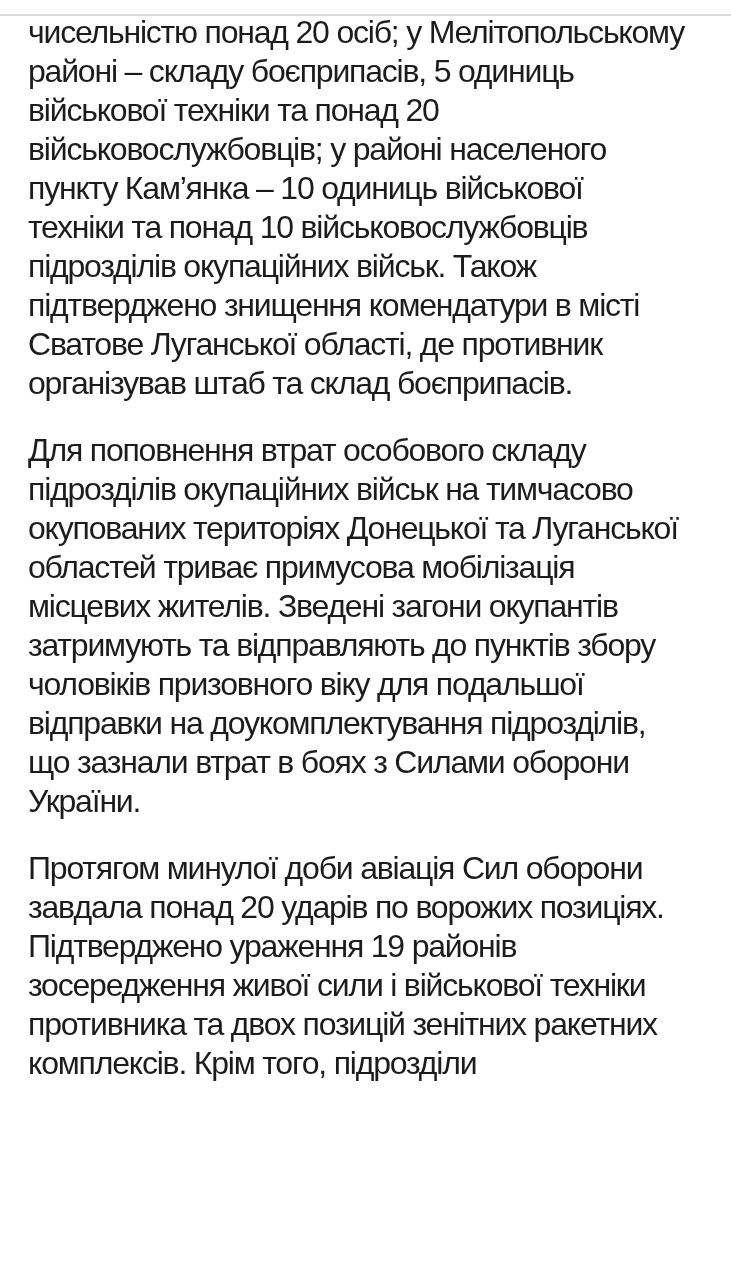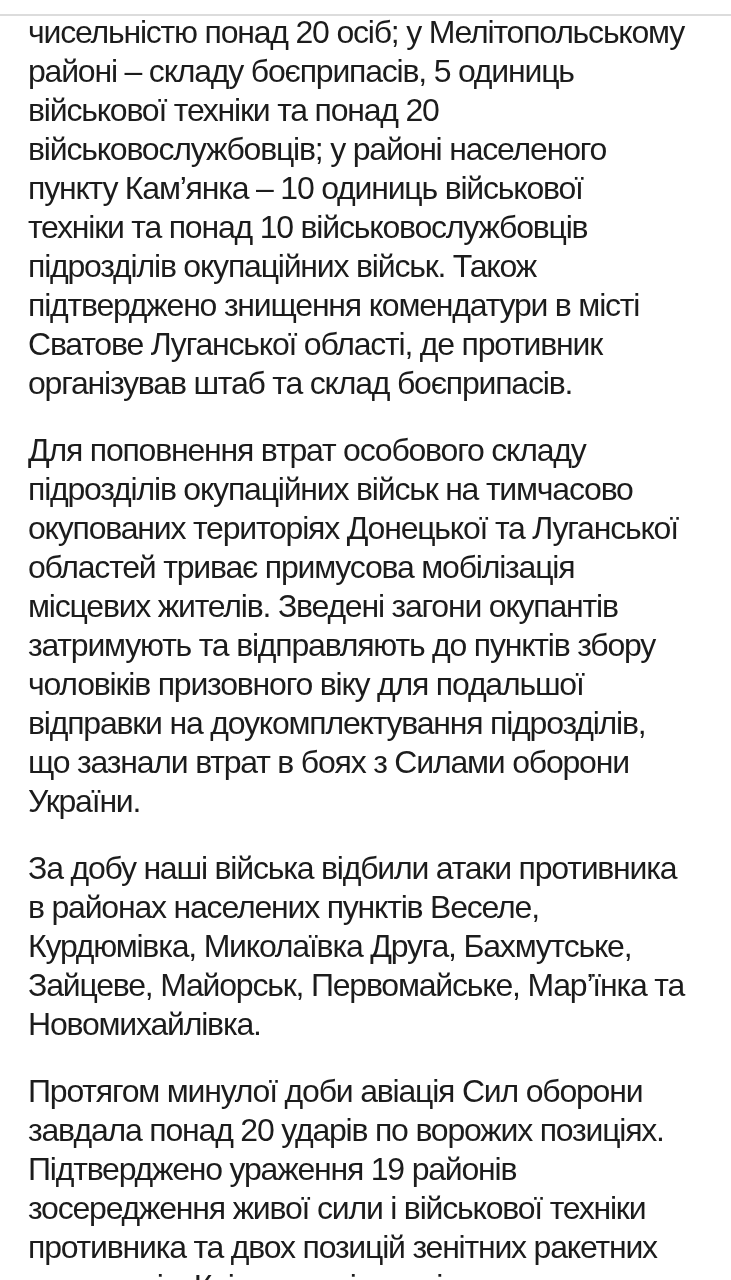--- a/index.html
+++ b/index.html
@@ -58,25 +58,20 @@
     <p class="para">Для поповнення втрат особового складу
 підрозділів окупаційних військ на тимчасово
 окупованих територіях Донецької та Луганської
 областей триває примусова мобілізація
 місцевих жителів. Зведені загони окупантів
 затримують та відправляють до пунктів збору
 чоловіків призовного віку для подальшої
 відправки на доукомплектування підрозділів,
 що зазнали втрат в боях з Силами оборони
 України.</p>
-    <p class="para">За добу наші війська відбили атаки противника
-в районах населених пунктів Веселе,
-Курдюмівка, Миколаївка Друга, Бахмутське,
-Зайцеве, Майорськ, Первомайське, Мар’їнка та
-Новомихайлівка.</p>
     <p class="para">Протягом минулої доби авіація Сил оборони
 завдала понад 20 ударів по ворожих позиціях.
 Підтверджено ураження 19 районів
 зосередження живої сили і військової техніки
 противника та двох позицій зенітних ракетних
 комплексів. Крім того, підрозділи</p>
   </div>
 </div>
 
 </body></html>

